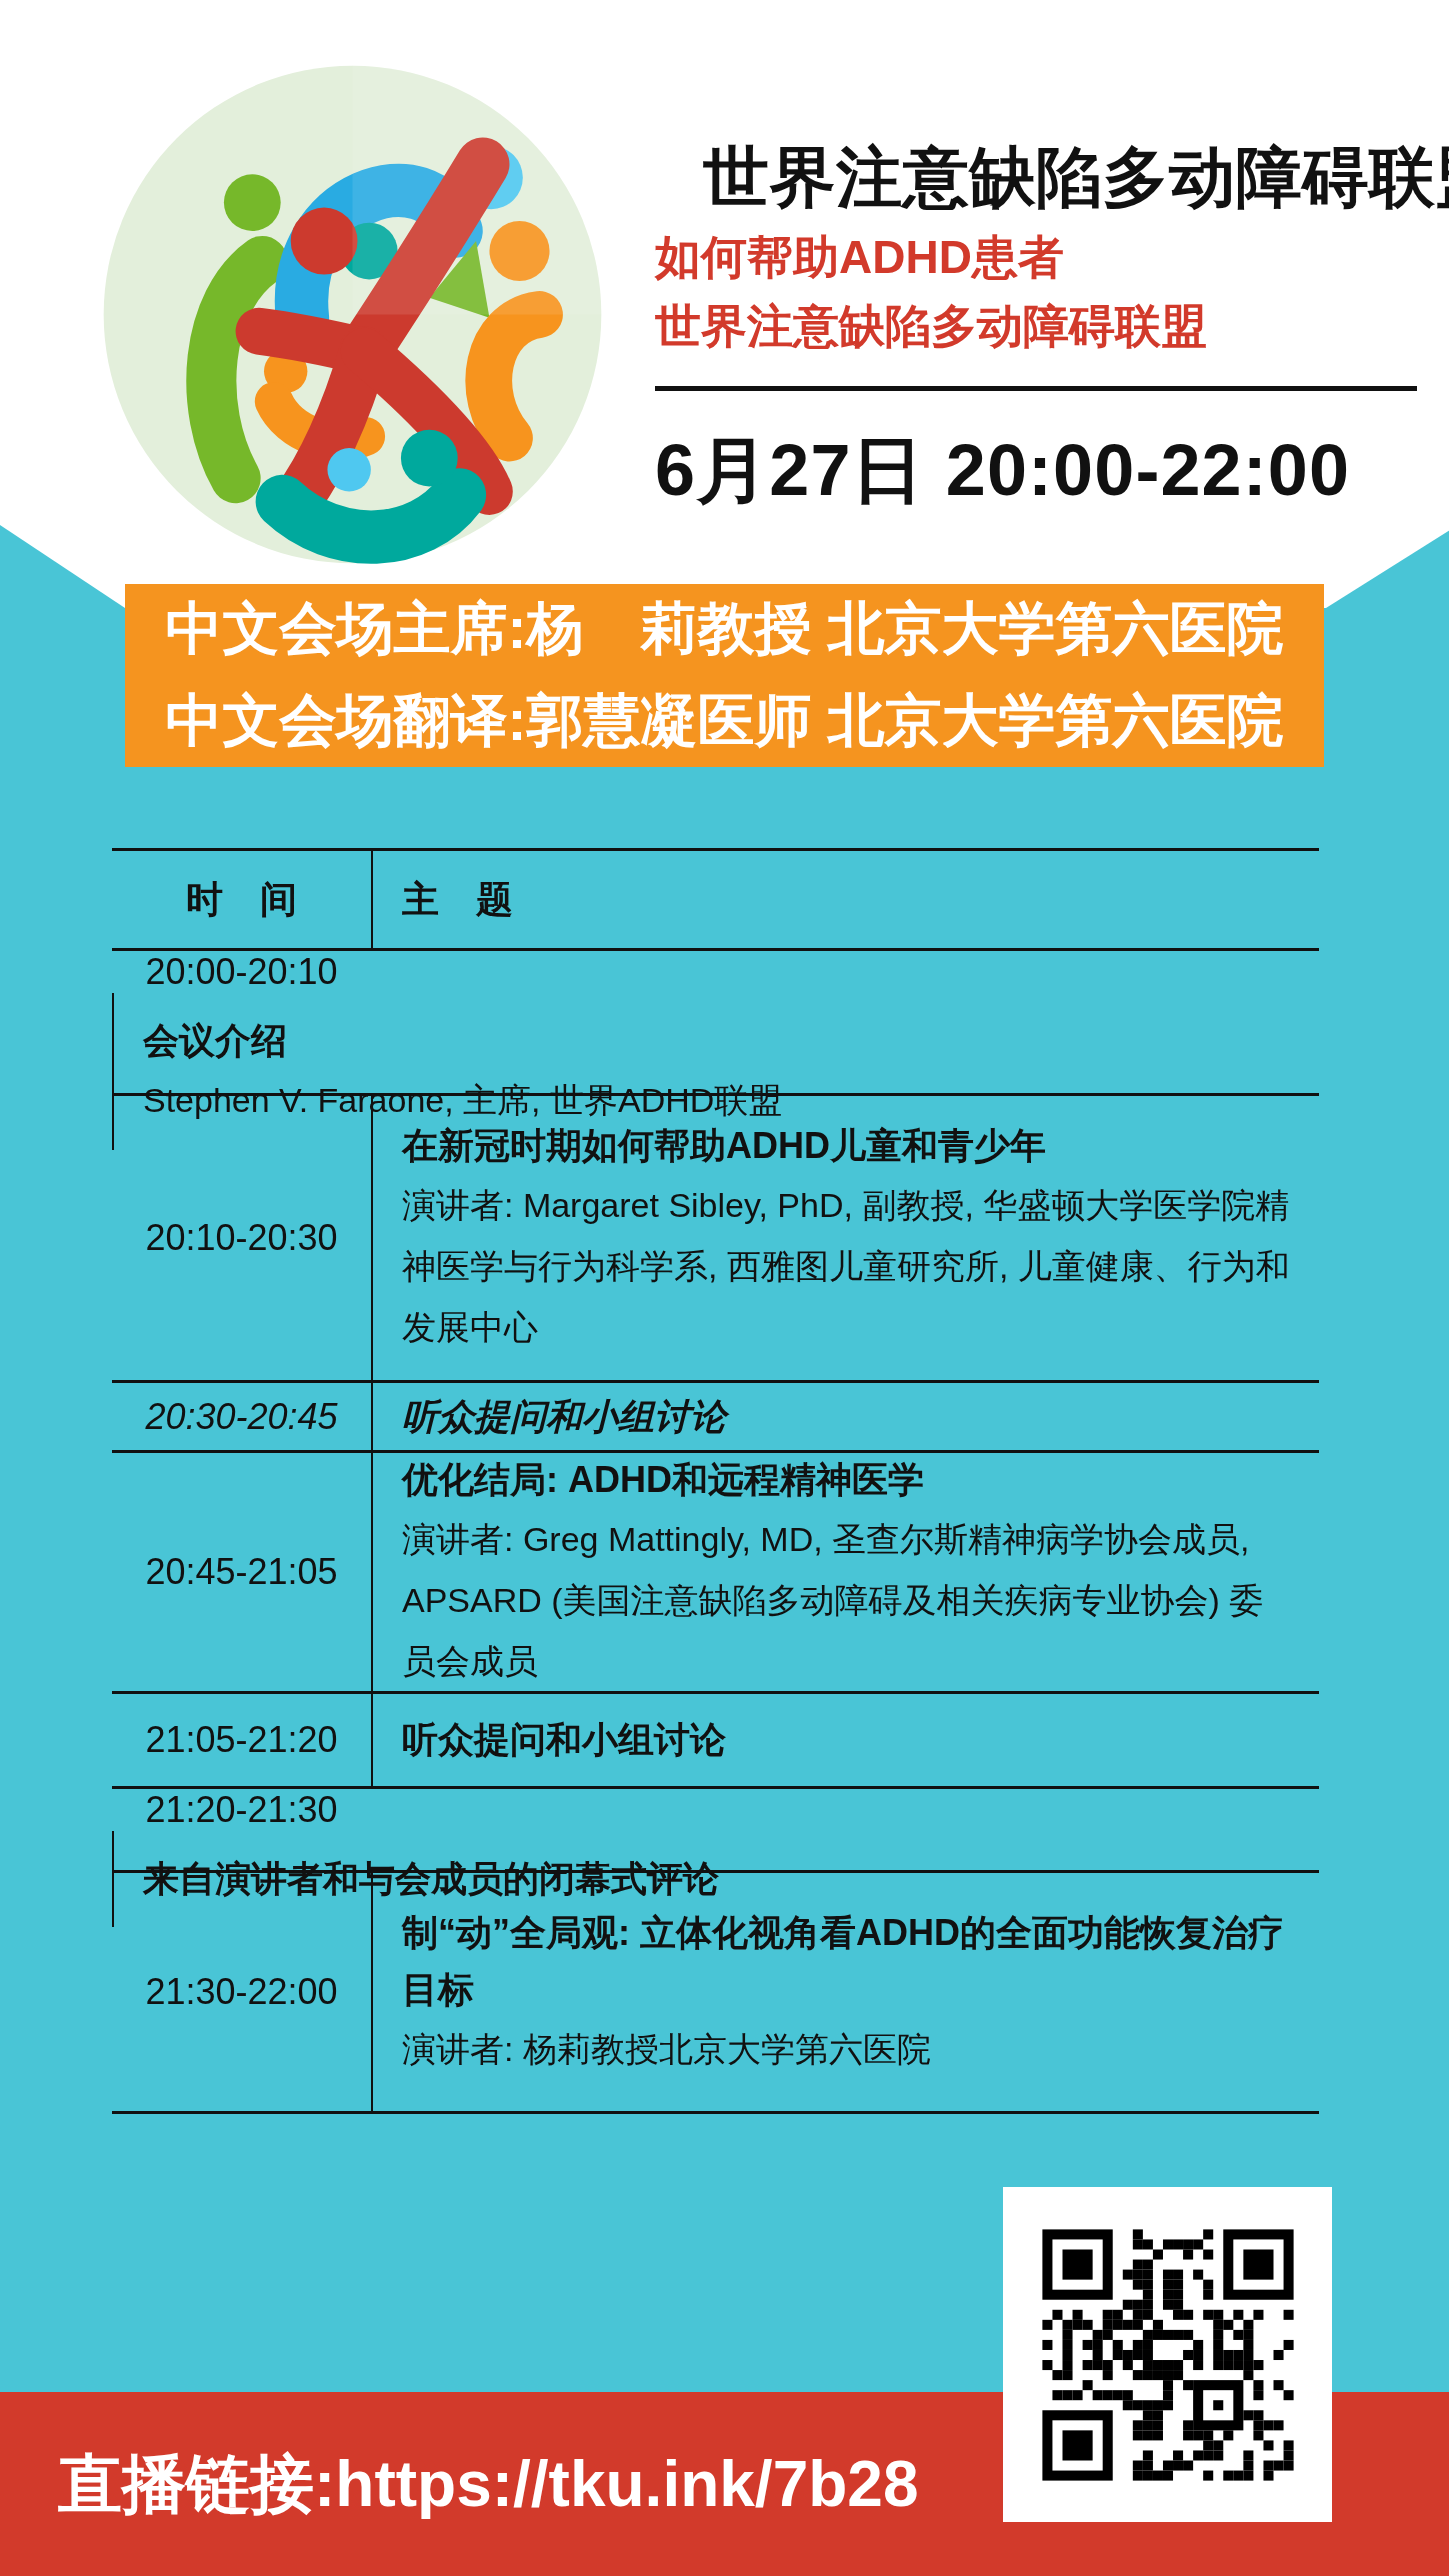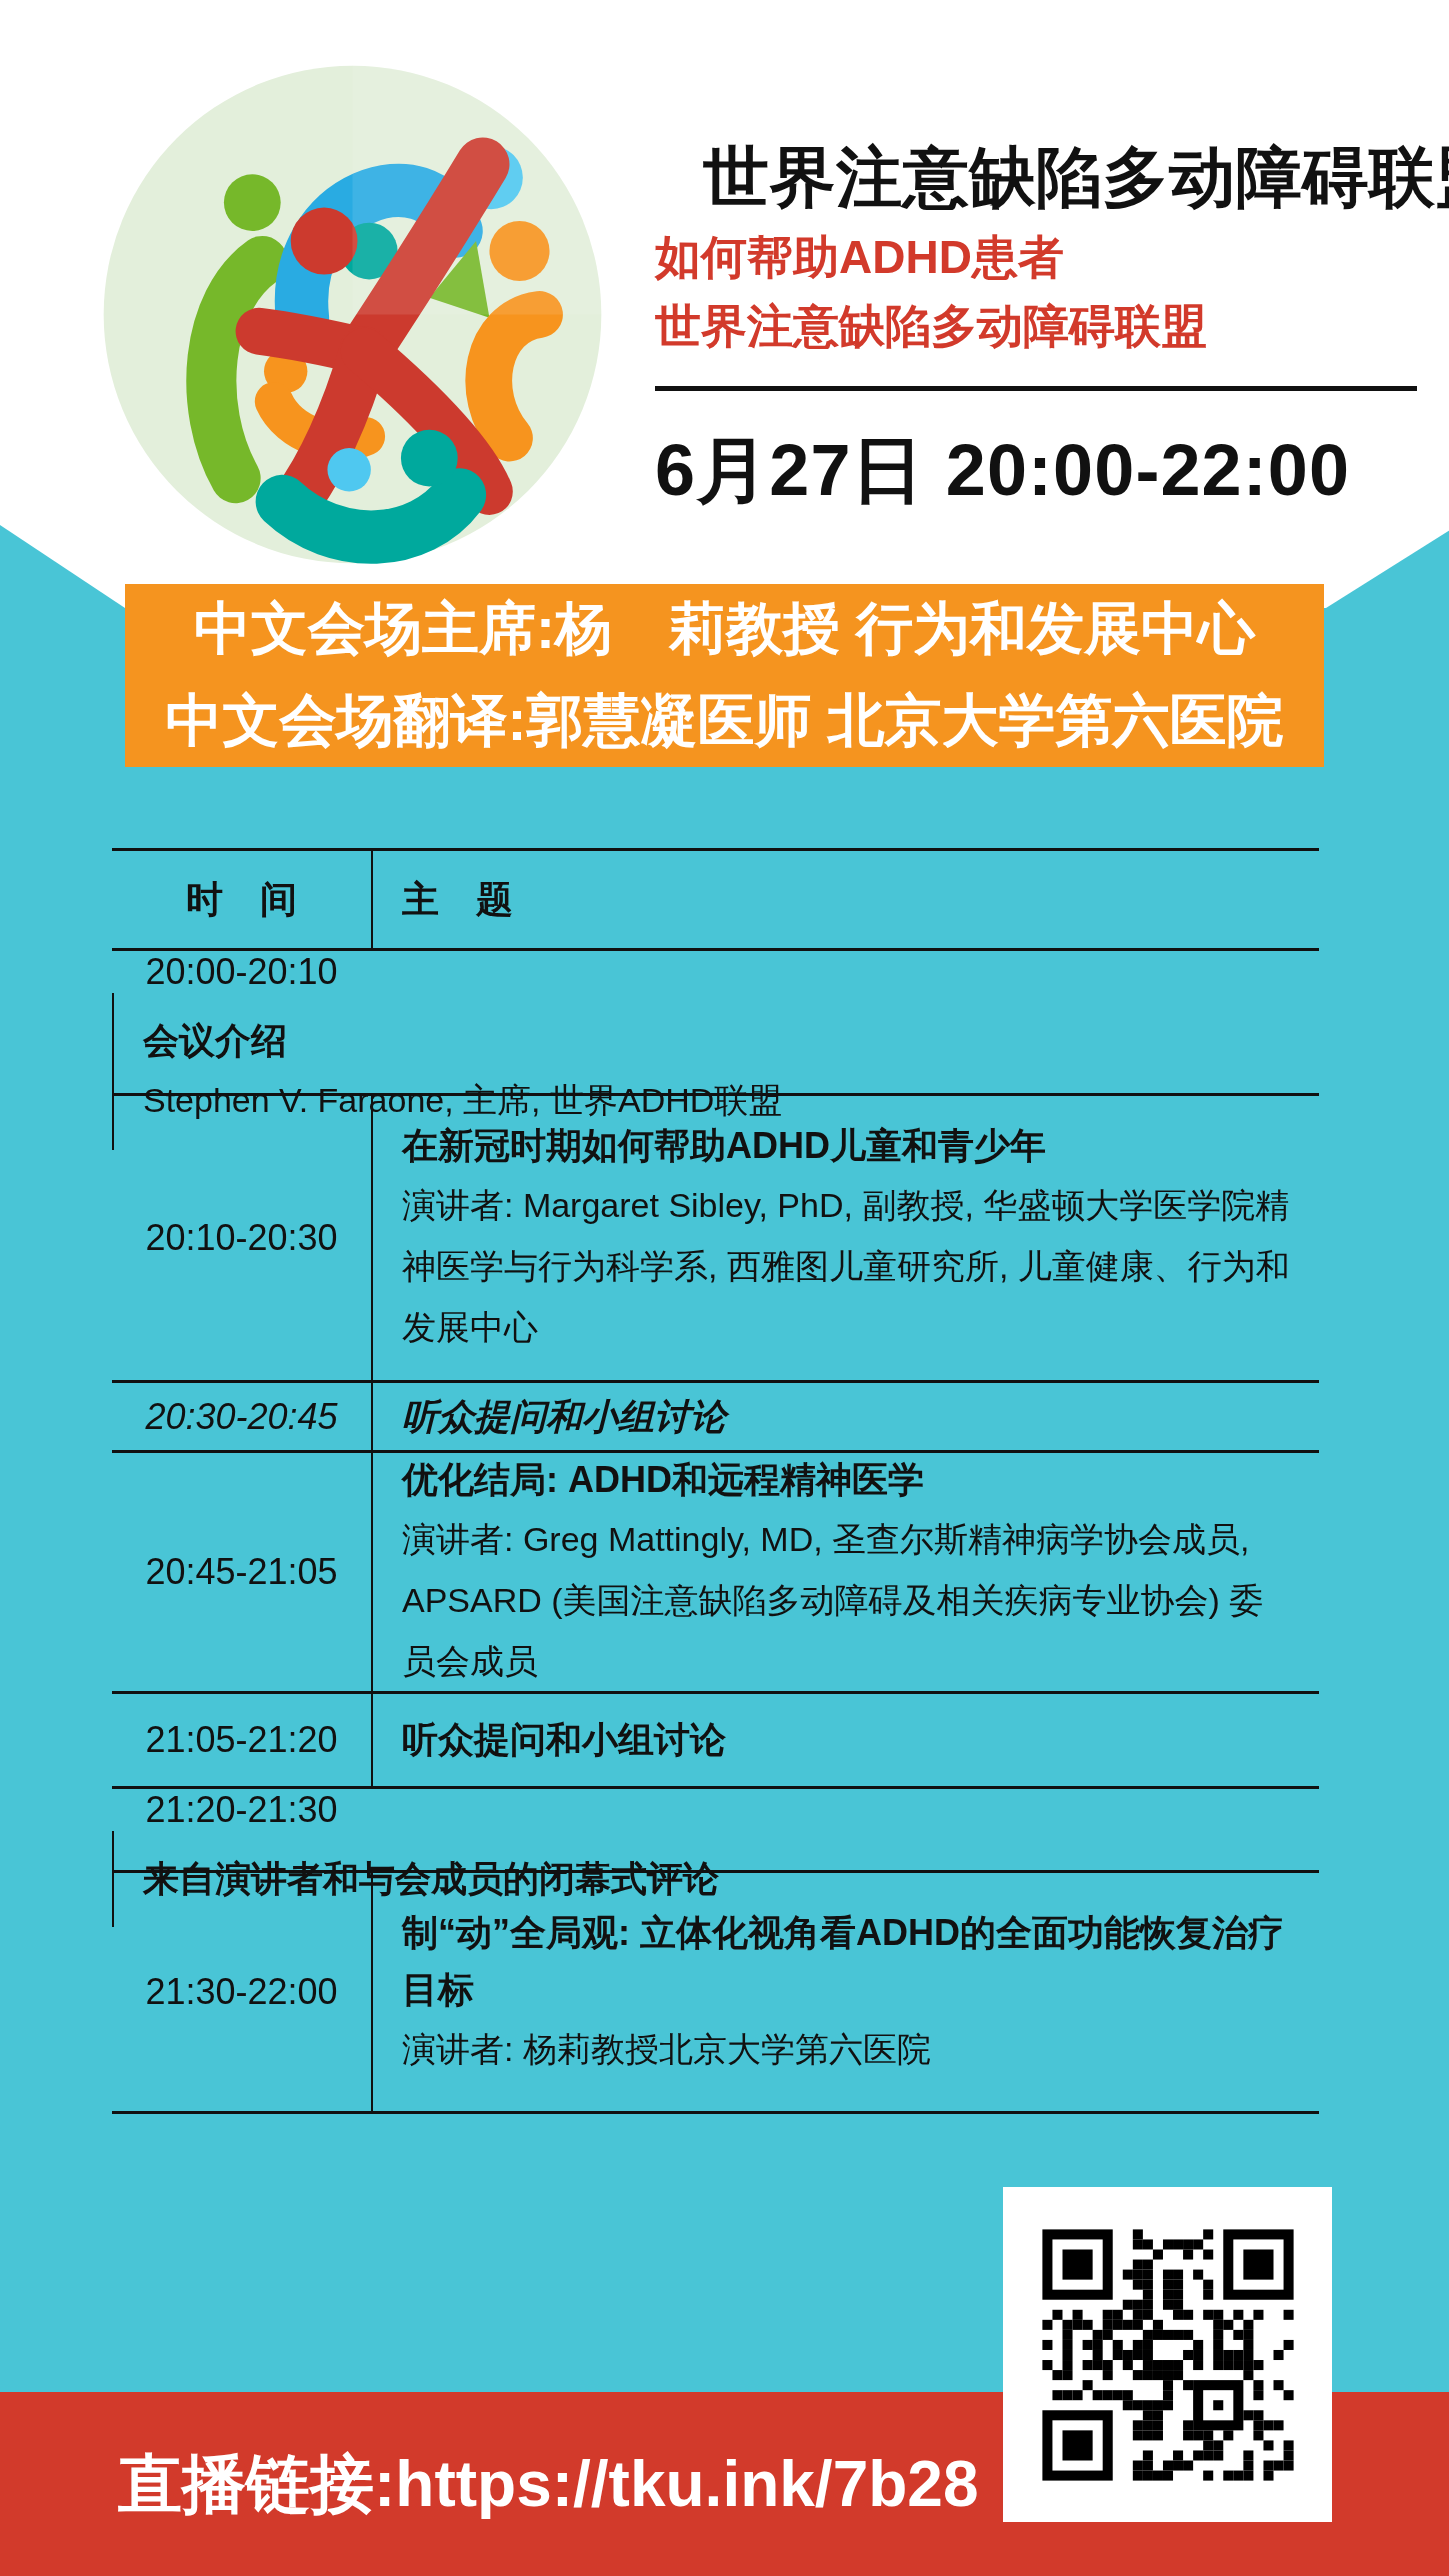--- a/index.html
+++ b/index.html
@@ -68,21 +68,21 @@
   .qr-box{
     position:absolute;left:1003px;top:2187px;width:329px;height:335px;
     background:#ffffff;z-index:5;display:flex;align-items:center;justify-content:center;
   }
   .qr-box svg{width:314px;height:314px;}
   
   .footer{
     position:absolute;left:0;top:2392px;width:1450px;height:184px;
     background:var(--red);display:flex;align-items:center;
   }
-  .footer .link{color:#ffffff;font-size:64px;font-weight:bold;padding-left:118px;white-space:nowrap;}
+  .footer .link{color:#ffffff;font-size:64px;font-weight:bold;padding-left:58px;white-space:nowrap;}
 </style>
 </head>
 <body>
 
 <div class="header-white"></div>
 
 <div class="logo">
   <svg viewBox="0 0 300 300" xmlns="http://www.w3.org/2000/svg">
     <circle cx="150" cy="150" r="149" fill="#E3EFDB"></circle>
 
@@ -116,21 +116,21 @@
 
 <div class="org-title" style="left:655px">世界注意缺陷多动障碍联盟</div>
 <div class="subtitle" style="left:655px">
   <div>如何帮助ADHD患者</div>
   <div>世界注意缺陷多动障碍联盟</div>
 </div>
 <div class="divider" style="left:655px"></div>
 <div class="datetime" style="left:655px">6月27日 20:00-22:00</div>
 
 <div class="banner">
-  <div>中文会场主席:杨　莉教授 行为和发展中心</div>
+  <div>中文会场主席:杨　莉教授 北京大学第六医院</div>
   <div>中文会场翻译:郭慧凝医师 北京大学第六医院</div>
 </div>
 
 <div class="table">
   <div class="row h-head">
     <div class="cell-time head-label">时　间</div>
     <div class="cell-topic">
       <div class="head-label">主　题</div>
     </div>
   </div>

